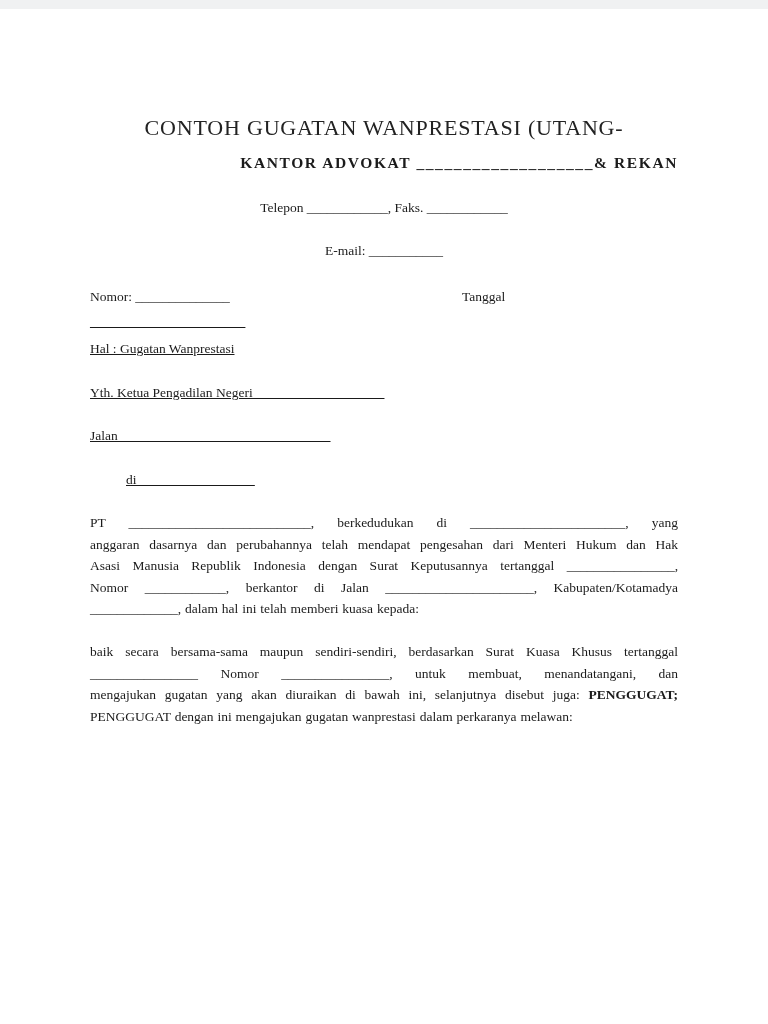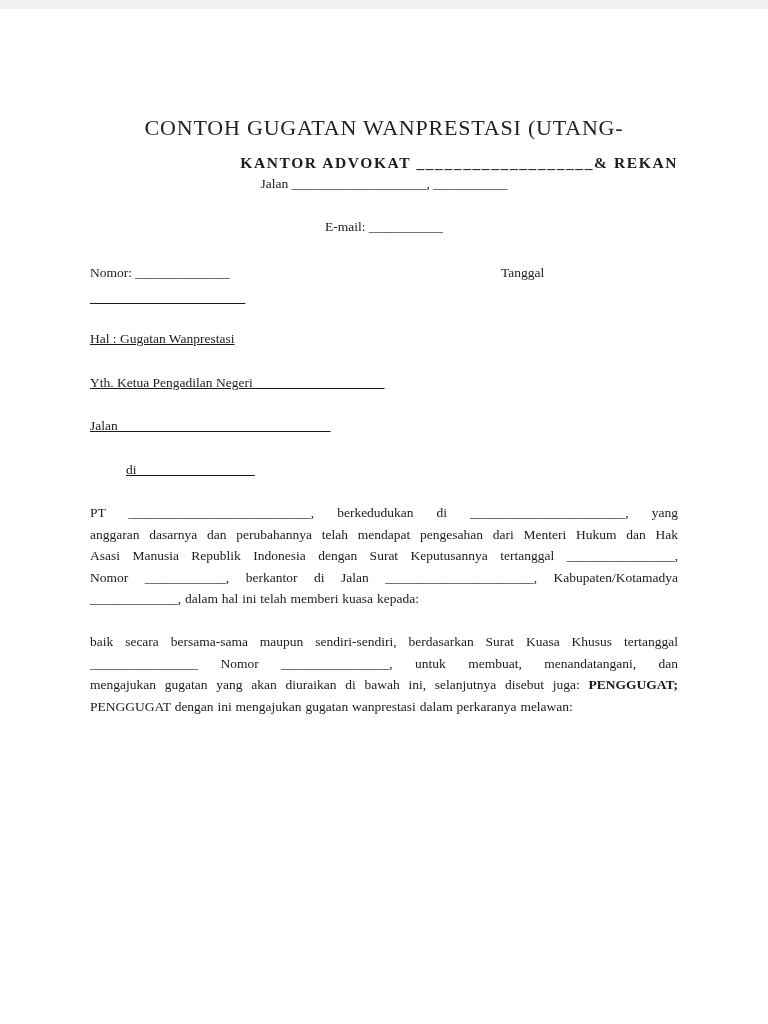--- a/index.html
+++ b/index.html
@@ -56,30 +56,30 @@
   .lh-phone   { margin-top: 27px; }
   .lh-email   { margin-top: 26px; }
   .meta-row {
     position: relative;
     margin-top: 29px;
     font-size: 13.5px;
     line-height: 17px;
   }
   .tanggal {
     position: absolute;
-    left: 411px;
+    left: 372px;
     top: 0;
   }
   .plain {
     font-size: 13.5px;
     line-height: 17px;
     text-decoration: underline;
   }
   .nomor2  { margin-top: 8px; }
-  .hal     { margin-top: 24px; }
+  .hal     { margin-top: 10px; }
   .yth     { margin-top: 27px; }
   .jalan2  { margin-top: 26px; }
   .di      { margin-top: 27px; margin-left: 36px; }
   .para {
     font-size: 13.5px;
     line-height: 21.6px;
     word-spacing: 0.5px;
   }
   .para.p1 { margin-top: 24px; }
   .para.p2 { margin-top: 23px; }
@@ -99,22 +99,22 @@
   <div class="gutter top"></div>
 
   <div class="page">
 
     <h1 class="title">
         <div class="ln"><span>CONTOH GUGATAN WANPRESTASI (UTANG-</span></div>
       </h1>
 
     <div class="lh-office">KANTOR ADVOKAT ___________________&amp; REKAN</div>
 
-    <div class="lh-line lh-address">Jalan ____________________, ___________</div>
 
+    <div class="lh-line lh-phone">Telepon ____________, Faks. ____________</div>
 
     <div class="lh-line lh-email">E-mail: ___________</div>
 
     <div class="meta-row">
       <span class="nomor">Nomor: ______________</span>
       <span class="tanggal">Tanggal</span>
     </div>
 
     <div class="plain nomor2">_______________________</div>
 

